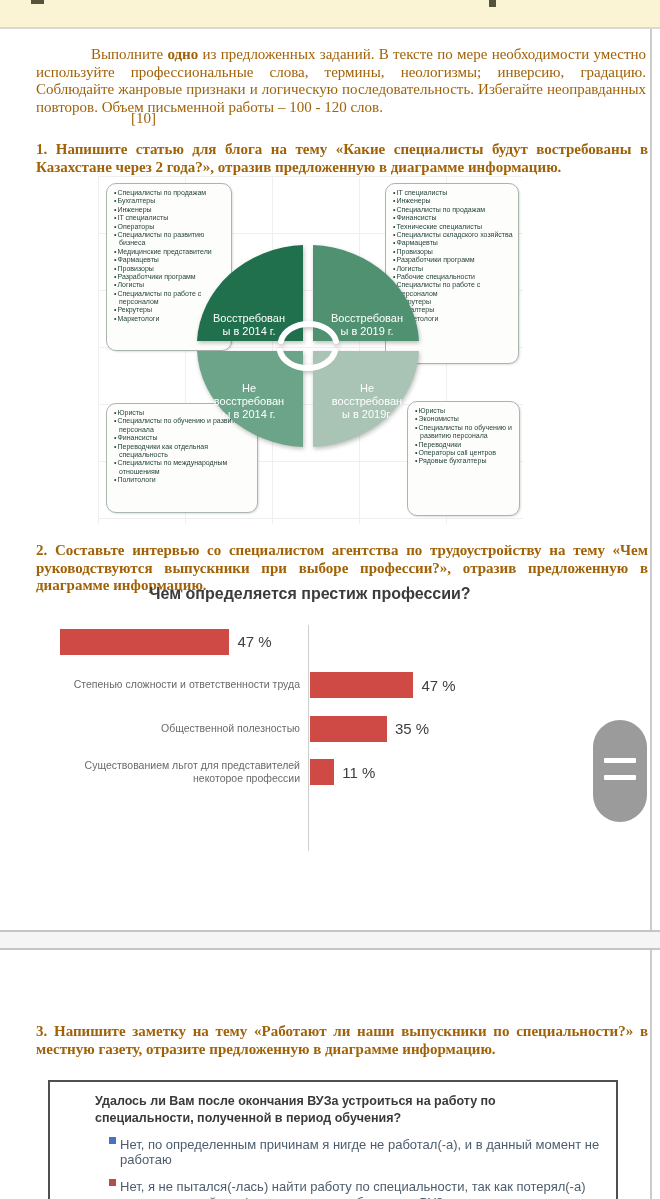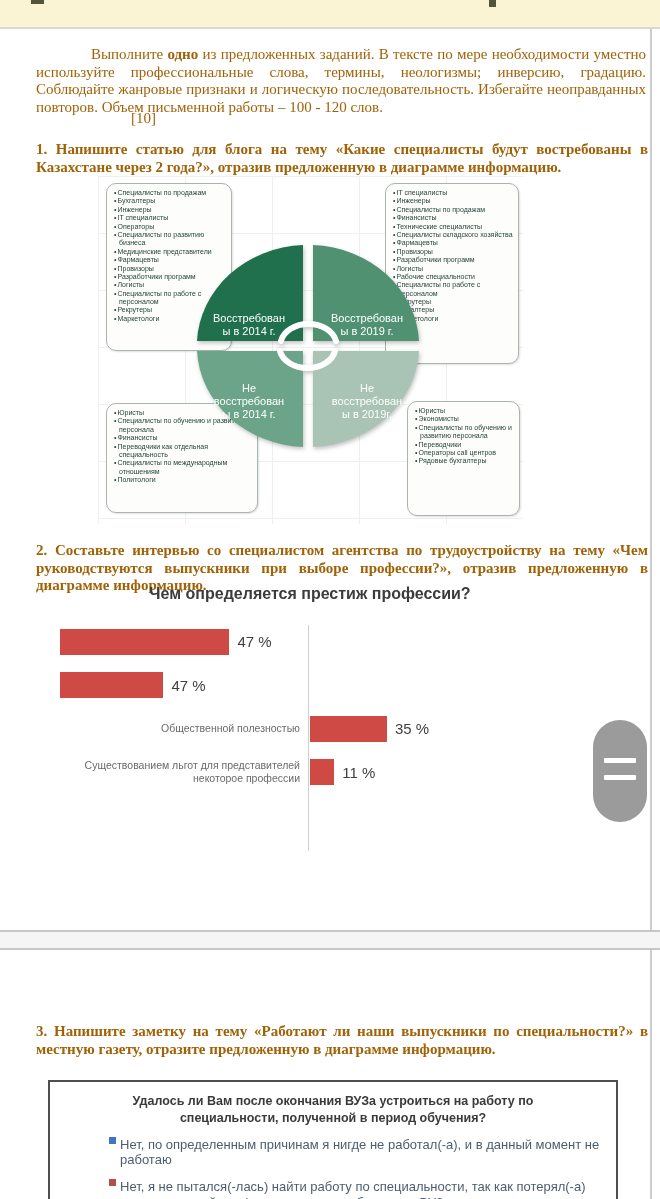--- a/index.html
+++ b/index.html
@@ -54,21 +54,21 @@
   .bar-label{width:250px;text-align:right;font-size:10.5px;line-height:1.3;color:#6a6a6a;box-sizing:border-box;padding-right:8px;}
   .bar-track{display:flex;align-items:center;padding-left:2px;}
   .bar{height:26px;}
   .bar-value{margin-left:8px;font-size:15px;color:#3f3f3f;white-space:nowrap;}
   
   .pill{position:absolute;left:593px;top:720px;width:54px;height:102px;border-radius:27px;background:#9b9b9b;border:none;cursor:pointer;padding:0;}
   .pill-line{position:absolute;left:11px;width:32px;height:5px;background:#fff;border-radius:1px;}
   .pl1{top:38px;} .pl2{top:55px;}
   
   .survey{position:absolute;left:48px;top:1080px;width:570px;height:130px;background:#fff;border:2px solid #4f4f4f;box-sizing:border-box;}
-  .survey-title{margin:11px 45px 10px;text-align:center;font-size:12.5px;font-weight:700;line-height:1.35;color:#3a3a3a;}
+  .survey-title{margin:11px 45px 10px;font-size:12.5px;font-weight:700;line-height:1.35;color:#3a3a3a;}
   .legend{margin:0 0 0 17px;padding:0;list-style:none;}
   .legend-item{display:flex;align-items:flex-start;margin-bottom:11px;font-size:13px;color:#4e5d6e;line-height:1.2;margin-left:42px;}
   .legend-swatch{flex:0 0 auto;width:7px;height:7px;margin:0 4px 0 0;}
 </style>
 </head>
 <body>
 
 <div class="top-band">
   <span class="glyph-frag frag1"></span>
   <span class="glyph-frag frag2"></span>
@@ -171,20 +171,21 @@
 <div class="chart-title">Чем определяется престиж профессии?</div>
 <div class="chart">
   <div class="axis"></div>
   <div class="bar-row">
     <div class="bar-track">
         <div class="bar" style="background-color: rgb(208, 74, 69); width: 169.4px;"></div>
         <span class="bar-value">47 %</span>
       </div>
   </div>
   <div class="bar-row">
+    <div class="bar-label">Степенью сложности и ответственности труда</div>
     <div class="bar-track">
         <div class="bar" style="background-color: rgb(208, 74, 69); width: 103.4px;"></div>
         <span class="bar-value">47 %</span>
       </div>
   </div>
   <div class="bar-row">
     <div class="bar-label">Общественной полезностью</div>
     <div class="bar-track">
         <div class="bar" style="background-color: rgb(208, 74, 69); width: 77px;"></div>
         <span class="bar-value">35 %</span>

